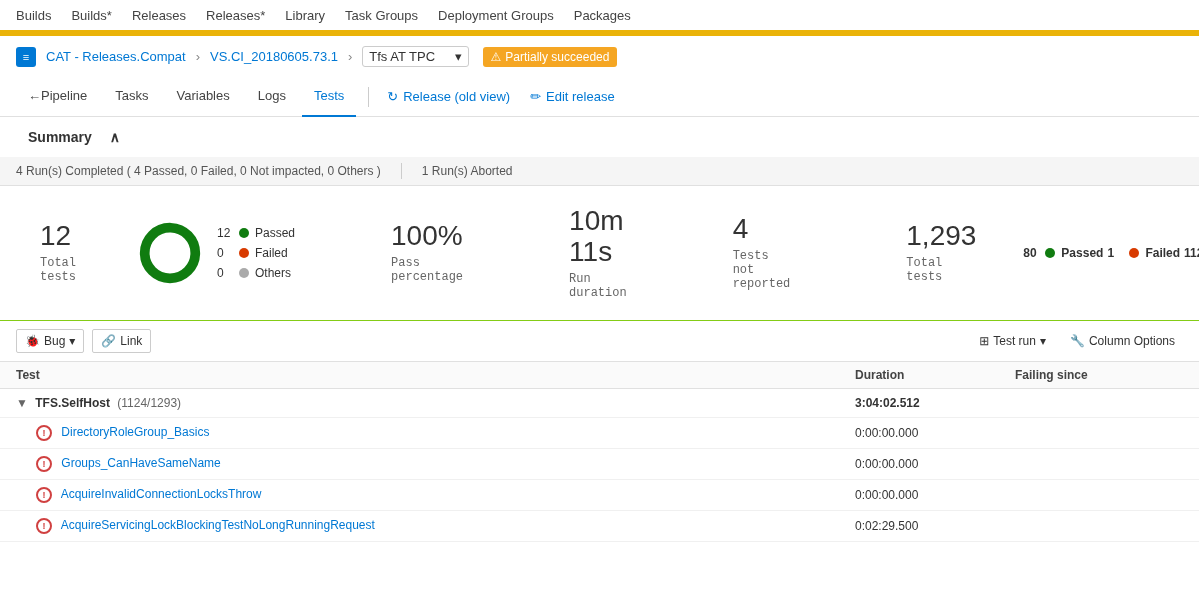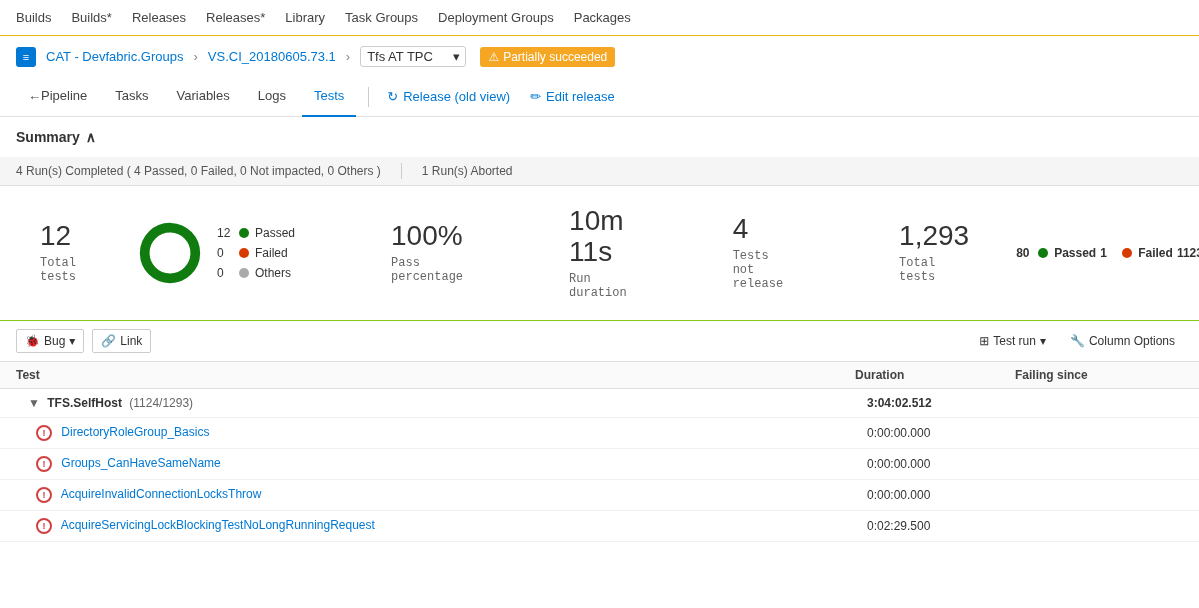--- a/index.html
+++ b/index.html
@@ -1,39 +1,39 @@
 <!DOCTYPE html>
 <html><head>
   <meta charset="utf-8">
   <style>
     * { box-sizing: border-box; margin: 0; padding: 0; }
     body { font-family: 'Segoe UI', Arial, sans-serif; font-size: 13px; background: #fff; color: #333; overflow-x: hidden; }
 
     
-    .top-nav { display: flex; align-items: center; padding: 0 16px; height: 36px; background: #fff; border-bottom: 1px solid #eab308; }
+    .top-nav { display: flex; align-items: center; padding: 0 16px; height: 36px; background: #fff; border-bottom: 6px solid #eab308; }
     .top-nav a { margin-right: 20px; color: #444; text-decoration: none; font-size: 13px; }
 
     
     .breadcrumb-bar { display: flex; align-items: center; padding: 10px 16px; gap: 6px; font-size: 13px; }
     .breadcrumb-icon { width: 20px; height: 20px; background: #0078d4; border-radius: 3px; display: inline-flex; align-items: center; justify-content: center; color: white; font-size: 11px; font-weight: bold; margin-right: 4px; }
     .breadcrumb-sep { color: #888; margin: 0 4px; }
     .breadcrumb-link { color: #0078d4; cursor: pointer; }
     .breadcrumb-dropdown { display: flex; align-items: center; gap: 20px; color: #333; cursor: pointer; border: 1px solid #ccc; border-radius: 3px; padding: 2px 6px; }
     .status-badge { background: #f5a623; color: white; border-radius: 3px; padding: 3px 8px; font-size: 12px; display: flex; align-items: center; gap: 4px; margin-left: 8px; }
 
     
     .sub-nav { display: flex; align-items: center; padding: 0 16px; border-bottom: 1px solid #e0e0e0; height: 40px; }
     .sub-nav-item { padding: 0 12px; height: 40px; display: flex; align-items: center; color: #444; cursor: pointer; font-size: 13px; border-bottom: 2px solid transparent; margin-right: 4px; }
     .sub-nav-item.active { color: #0078d4; border-bottom: 2px solid #0078d4; font-weight: 400; }
     .sub-nav-divider { width: 1px; height: 20px; background: #ccc; margin: 0 8px; }
     .sub-nav-action { display: flex; align-items: center; gap: 5px; color: #0078d4; cursor: pointer; padding: 0 10px; font-size: 13px; }
 
     
     .summary-header { display: flex; align-items: center; padding: 12px 16px; font-size: 14px; font-weight: 600; cursor: pointer; }
-    .summary-header span { margin-right: 6px; }
+    .summary-header span { margin-right: 6px; margin-left: 12px; }
 
     
     .stats-bar { background: #f5f5f5; padding: 6px 16px; font-size: 12px; color: #555; display: flex; align-items: center; border-bottom: 1px solid #e0e0e0; }
     .stats-bar-divider { width: 1px; height: 16px; background: #ccc; margin: 0 20px; }
 
     
     .stats-area { display: flex; align-items: center; padding: 20px 16px; border-bottom: 1px solid #84cc16; gap: 15px; }
     .stat-block { display: flex; flex-direction: column; align-items: flex-start; padding: 0 24px; }
     .stat-number { font-size: 28px; font-weight: 300; color: #333; line-height: 1.1; }
     .stat-label { font-size: 12px; color: #666; margin-top: 4px; font-family: Liberation Mono, monospace; }
@@ -49,21 +49,21 @@
 
     
     .toolbar { display: flex; align-items: center; padding: 8px 16px; border-bottom: 1px solid #e0e0e0; gap: 8px; }
     .toolbar-btn { display: flex; align-items: center; gap: 4px; padding: 4px 8px; border: 1px solid #ccc; border-radius: 2px; background: #fff; cursor: pointer; font-size: 12px; color: #333; }
     .toolbar-right { margin-left: auto; display: flex; align-items: center; gap: 8px; }
     .toolbar-right-btn { display: flex; align-items: center; gap: 4px; cursor: pointer; font-size: 12px; color: #333; padding: 4px 8px; }
 
     
     .test-table { width: 100%; border-collapse: collapse; }
     .test-table th { text-align: left; padding: 6px 16px; font-size: 12px; font-weight: 600; color: #444; border-bottom: 1px solid #e0e0e0; background: #fafafa; }
-    .test-table td { padding: 7px 28px; font-size: 12px; border-bottom: 1px solid #f0f0f0; color: #333; }
+    .test-table td { padding: 7px 16px; font-size: 12px; border-bottom: 1px solid #f0f0f0; color: #333; }
     .group-row td { font-weight: 600; font-size: 12px; color: #333; }
     .test-icon { display: inline-flex; align-items: center; justify-content: center; width: 16px; height: 16px; border-radius: 50%; border: 2px solid #d04040; color: #d04040; font-size: 9px; font-weight: bold; margin-right: 6px; }
     .collapse-icon { cursor: pointer; margin-right: 4px; color: #666; }
     .col-duration { width: 160px; }
     .col-failing { width: 200px; }
 
     
     .donut-svg { width: 70px; height: 70px; }
   </style>
 </head>
@@ -75,21 +75,21 @@
   <a>Releases</a>
   <a>Releases*</a>
   <a>Library</a>
   <a>Task Groups</a>
   <a>Deployment Groups</a>
   <a>Packages</a>
 </div>
 
 <div class="breadcrumb-bar">
   <span class="breadcrumb-icon">≡</span>
-  <span class="breadcrumb-link">CAT - Devfabric.Groups</span>
+  <span class="breadcrumb-link">CAT - Releases.Compat</span>
   <span class="breadcrumb-sep">›</span>
   <span class="breadcrumb-link">VS.CI_20180605.73.1</span>
   <span class="breadcrumb-sep">›</span>
   <span class="breadcrumb-dropdown">
     <span>Tfs AT TPC</span>
     <span>▾</span>
   </span>
   <span class="status-badge">
     <span>⚠</span>
     <span>Partially succeeded</span>
@@ -170,21 +170,21 @@
 
   <div class="stat-block" style="padding: 0 30px;">
     <span class="stat-number">10m 11s</span>
     <span class="stat-label">Run duration</span>
   </div>
 
   <div class="stat-divider"></div>
 
   <div class="stat-block" style="padding: 0 30px;">
     <span class="stat-number">4</span>
-    <span class="stat-label">Tests not release</span>
+    <span class="stat-label">Tests not reported</span>
   </div>
 
   <div style="width:1px; height:80px; background:#ccc; margin:0 20px;"></div>
 
   <div class="stat-block" style="padding: 0 16px;">
     <span class="stat-number">1,293</span>
     <span class="stat-label">Total tests</span>
   </div>
 
   <div class="right-legend" style="margin-left: 16px;">

